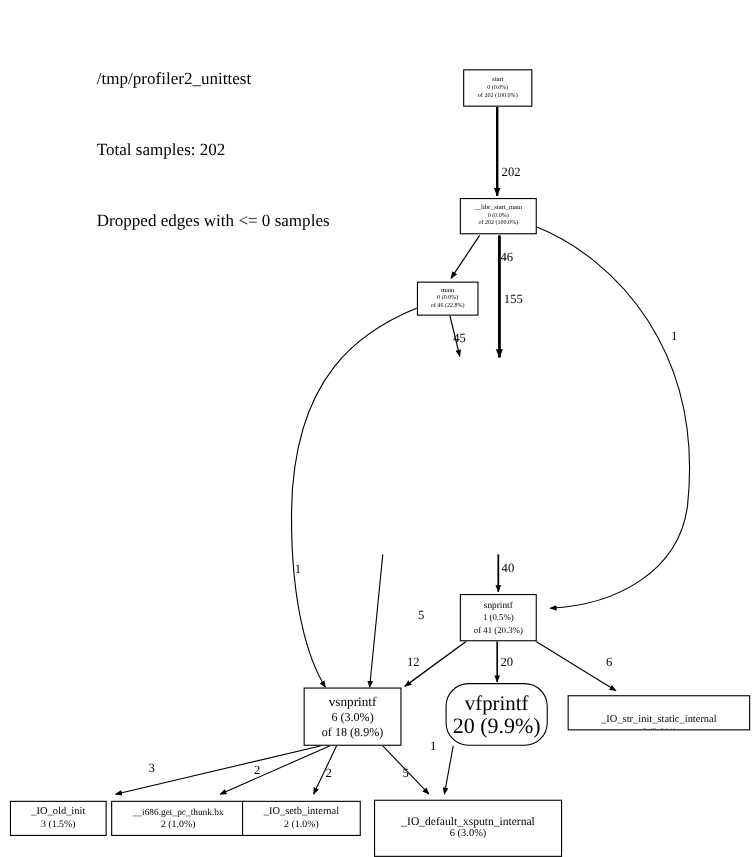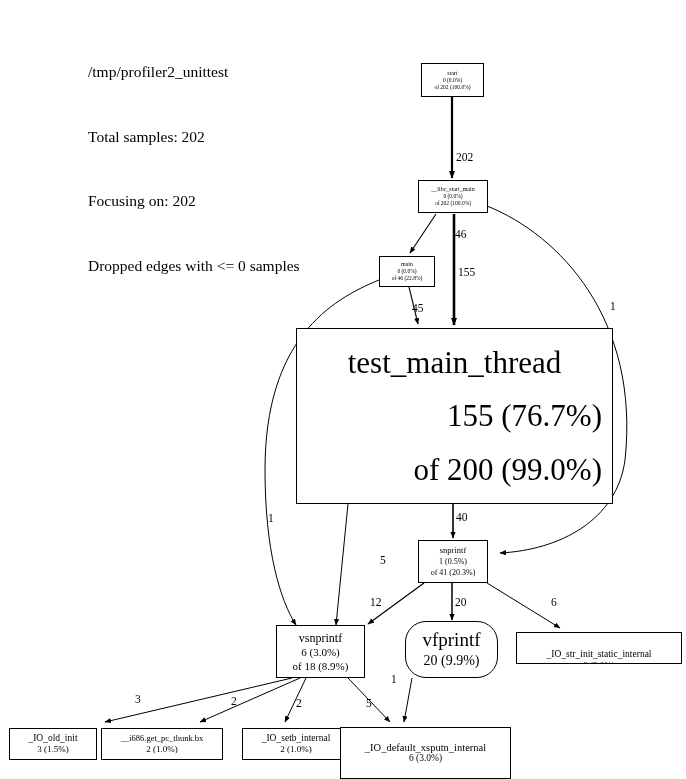--- a/index.html
+++ b/index.html
@@ -112,21 +112,20 @@
     <path d="M306,678 L285,722" stroke="#000000" stroke-width="1" fill="none" marker-end="url(#ahs)"></path>
 
     <path d="M348,678 L390,722" stroke="#000000" stroke-width="1" fill="none" marker-end="url(#ahs)"></path>
 
     <path d="M412,678 L404,722" stroke="#000000" stroke-width="1" fill="none" marker-end="url(#ahs)"></path>
   </svg>
 
   <div class="header">
     <div>/tmp/profiler2_unittest</div>
     <div>Total samples: 202</div>
-    <div>Focusing on: 202</div>
     <div>Dropped edges with &lt;= 0 samples</div>
   </div>
 
   <div class="node s-tiny" style="left:421px; top:63px; width:63px; height:34px;">
     <span class="l big">start</span>
     <span class="l">0 (0.0%)</span>
     <span class="l">of 202 (100.0%)</span>
   </div>
 
   <div class="node s-tiny" style="left:418px; top:180px; width:70px; height:33px;">
@@ -134,59 +133,54 @@
     <span class="l">0 (0.0%)</span>
     <span class="l">of 202 (100.0%)</span>
   </div>
 
   <div class="node s-tiny" style="left:379px; top:256px; width:56px; height:31px;">
     <span class="l big">main</span>
     <span class="l">0 (0.0%)</span>
     <span class="l">of 46 (22.8%)</span>
   </div>
 
-  <div class="node s-huge" style="left:296px; top:328px; width:317px; height:176px; justify-content:space-evenly;">
-    <span class="l" style="font-size:31px;">test_main_thread</span>
-    <span class="l" style="align-self:flex-end; padding-right:10px; font-size:31px;">155 (76.7%)</span>
-    <span class="l" style="align-self:flex-end; padding-right:10px; font-size:31px;">of 200 (99.0%)</span>
-  </div>
 
   <div class="node s-sm" style="left:418px; top:540px; width:70px; height:43px;">
     <span class="l" style="font-size:8.5px;">snprintf</span>
     <span class="l">1 (0.5%)</span>
     <span class="l">of 41 (20.3%)</span>
   </div>
 
   <div class="node s-md" style="left:276px; top:625px; width:89px; height:53px;">
     <span class="l" style="font-size:12px;">vsnprintf</span>
     <span class="l">6 (3.0%)</span>
     <span class="l">of 18 (8.9%)</span>
   </div>
 
   <div class="node s-xl" style="left:405px; top:621px; width:93px; height:57px;border-radius:21px;">
     <span class="l" style="font-size:19px;">vfprintf</span>
-    <span class="l" style="font-size:14px;">20 (9.9%)</span>
+    <span class="l" style="font-size:20px;">20 (9.9%)</span>
   </div>
 
   <div class="node s-sm" style="left:516px; top:632px; width:166px; height:32px;">
     <span class="l" style="font-size:9.5px;margin-top:24px;">_IO_str_init_static_internal</span>
     <span class="l" style="font-size:9px;">6 (3.0%)</span>
   </div>
 
   <div class="node s-sm" style="left:9px; top:728px; width:88px; height:32px;">
     <span class="l" style="font-size:9.5px;">_IO_old_init</span>
     <span class="l" style="font-size:9px;">3 (1.5%)</span>
   </div>
 
   <div class="node s-sm" style="left:101px; top:728px; width:122px; height:32px;">
     <span class="l" style="font-size:8.5px;">__i686.get_pc_thunk.bx</span>
     <span class="l" style="font-size:9px;">2 (1.0%)</span>
   </div>
 
-  <div class="node s-sm" style="left:242px; top:728px; width:108px; height:32px;text-align:center;">
+  <div class="node s-sm" style="left:220px; top:728px; width:108px; height:32px;text-align:center;">
     <span class="l" style="font-size:9.5px;">_IO_setb_internal</span>
     <span class="l" style="font-size:9px;">2 (1.0%)</span>
   </div>
 
   <div class="node s-sm" style="left:340px; top:727px; width:171px; height:52px;">
     <span class="l" style="font-size:10.5px;">_IO_default_xsputn_internal</span>
     <span class="l" style="font-size:9.5px;">6 (3.0%)</span>
   </div>
 
   <div class="edge-label" style="left:456px; top:151px;">202</div>

